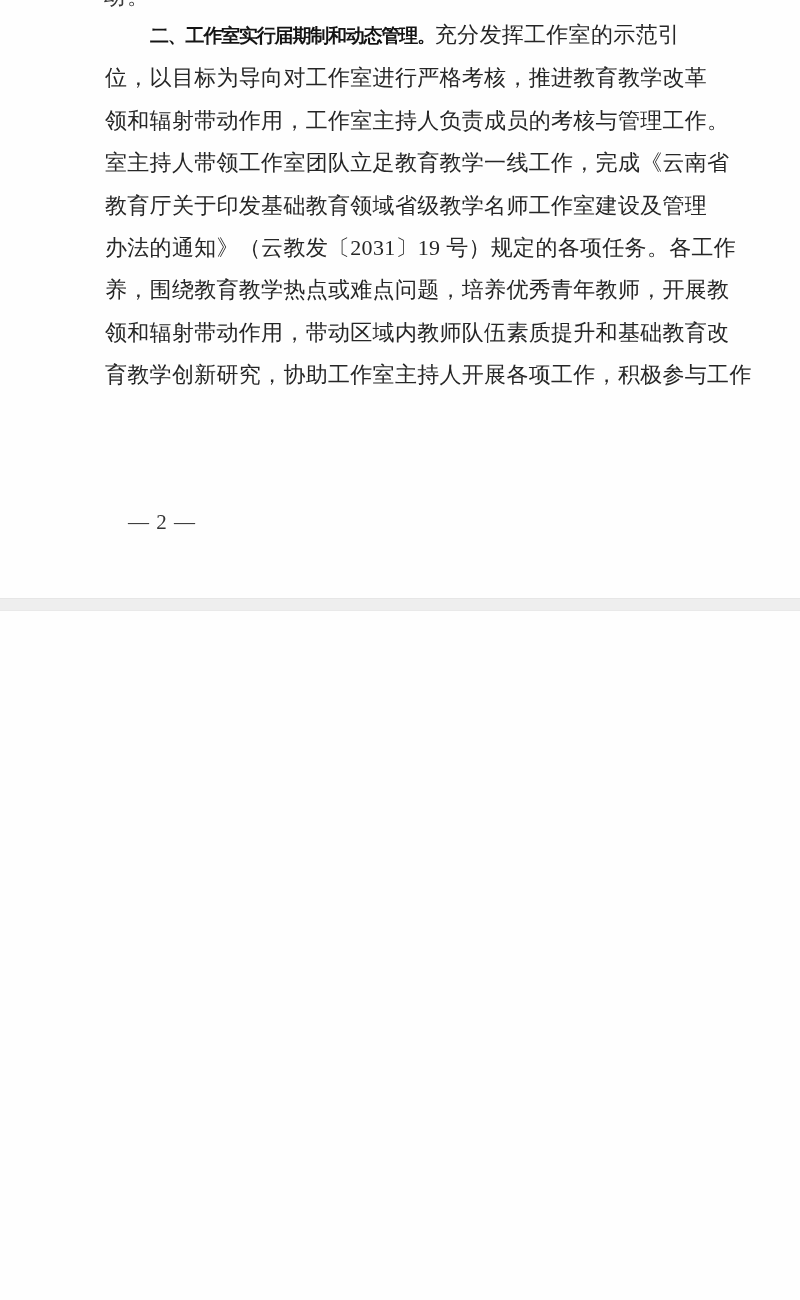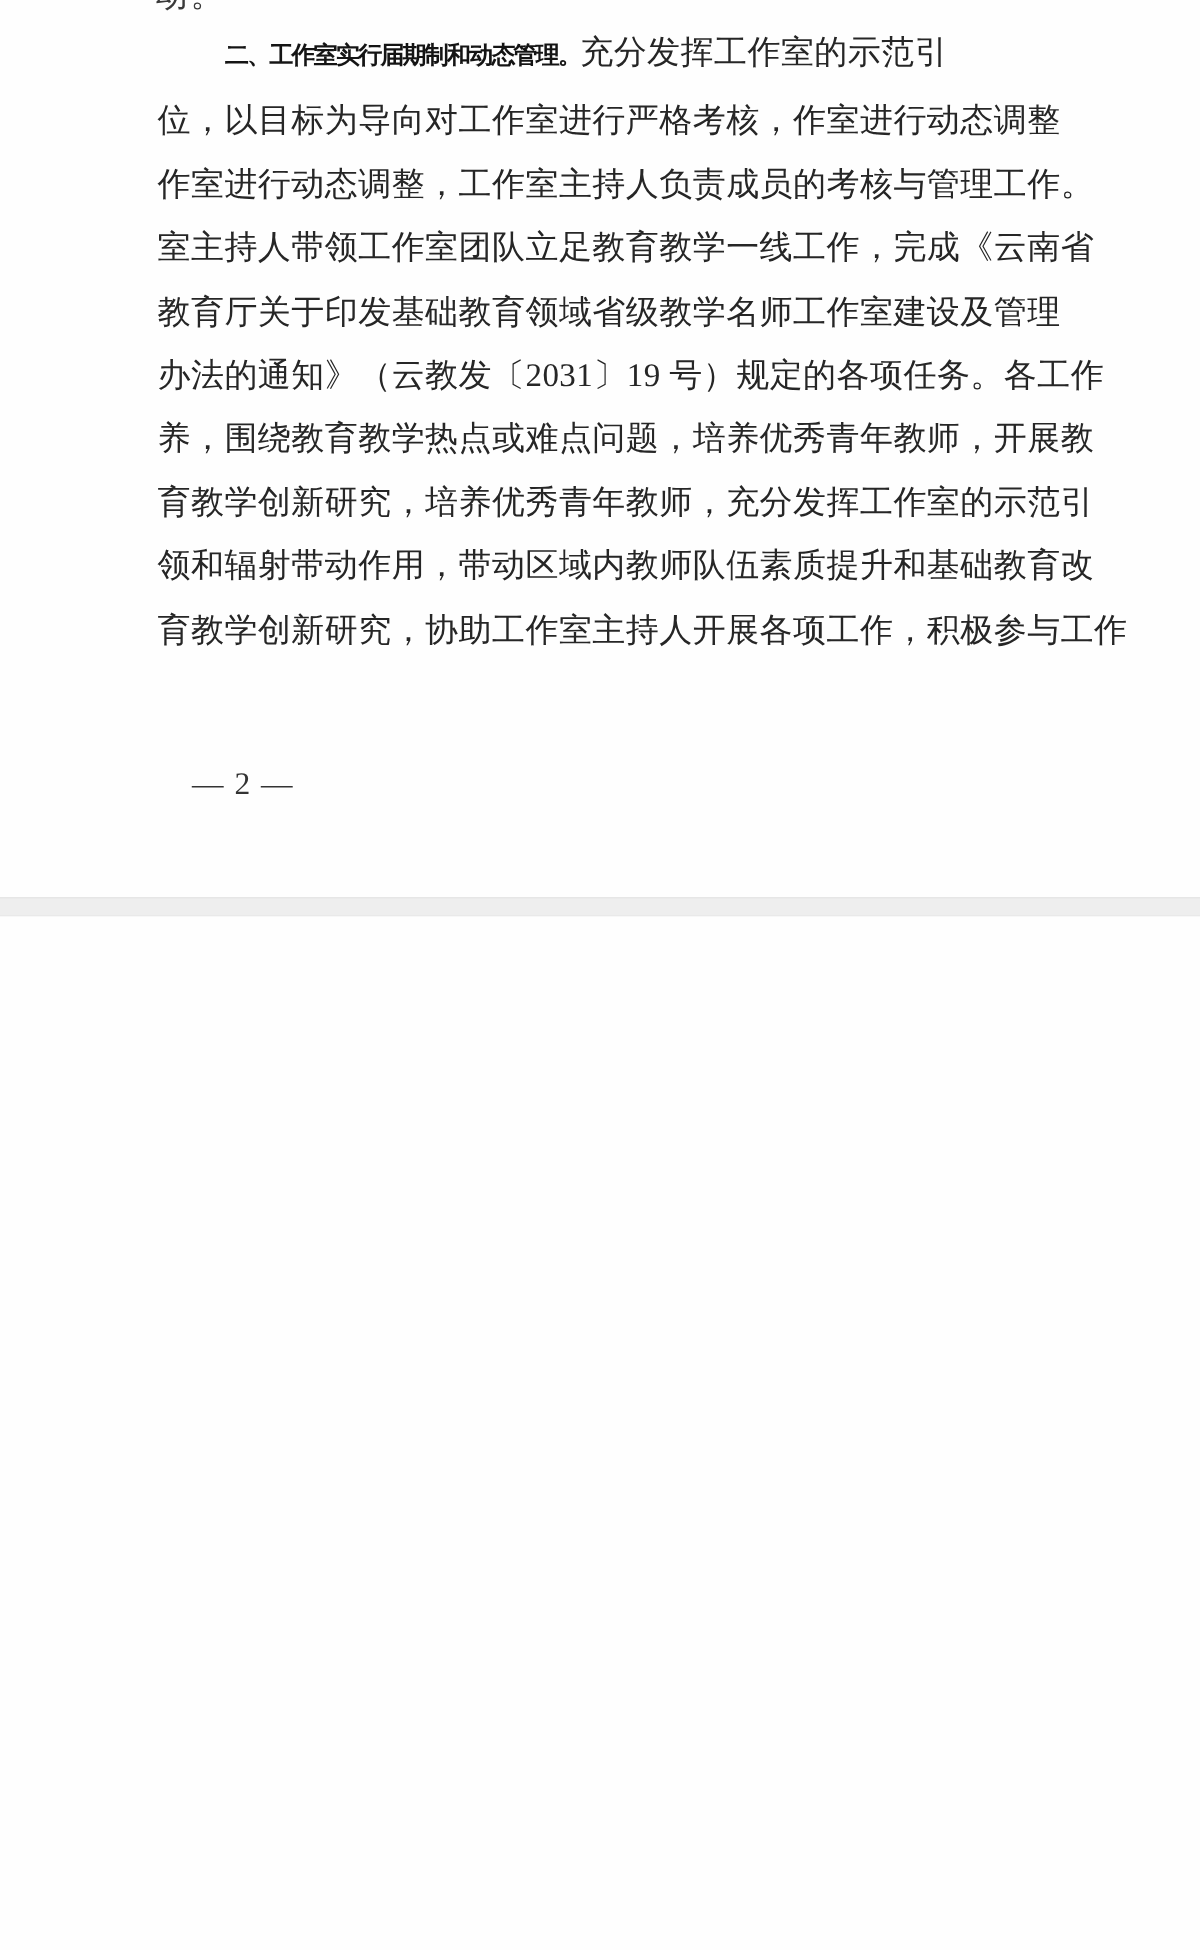--- a/index.html
+++ b/index.html
@@ -22,55 +22,54 @@
     font-size:22px; line-height:28px; letter-spacing:2px; color:#3a3a3a;
   }
   .para1 {
     position:absolute; left:105px; top:14px; width:640px;
     font-size:22px; line-height:42.4px; letter-spacing:0.3px;
   }
   .line { white-space:nowrap; }
   .indent { padding-left:45px; }
   .bold-run {
     font-family:Liberation Serif, serif;
-    font-weight:bold; color:#141414; letter-spacing:-1.2px; font-size:16px;
+    font-weight:bold; color:#141414; letter-spacing:-1.2px; font-size:19px;
   }
   .page-num {
     position:absolute; left:128px; top:510px;
     font-size:21px; letter-spacing:1px; color:#333;
   }
 </style>
 </head>
 <body>
 
 <div class="viewport">
 
   <div class="page page-1">
     <div class="partial-top">动。</div>
 
     <div class="para1">
       <div class="line indent">
         <span class="bold-run">二、工作室实行届期制和动态管理。</span><span>充分发挥工作室的示范引</span>
       </div>
       <div>
 
-          <div class="line">位，以目标为导向对工作室进行严格考核，作室进行动态调整</div>
+          <div class="line">位，以目标为导向对工作室进行严格考核，推进教育教学改革</div>
 
-          <div class="line">作室进行动态调整，工作室主持人负责成员的考核与管理工作。</div>
+          <div class="line">领和辐射带动作用，工作室主持人负责成员的考核与管理工作。</div>
 
           <div class="line">室主持人带领工作室团队立足教育教学一线工作，完成《云南省</div>
 
           <div class="line">教育厅关于印发基础教育领域省级教学名师工作室建设及管理</div>
 
           <div class="line">办法的通知》（云教发〔2031〕19 号）规定的各项任务。各工作</div>
 
 
           <div class="line">养，围绕教育教学热点或难点问题，培养优秀青年教师，开展教</div>
 
-          <div class="line">育教学创新研究，培养优秀青年教师，充分发挥工作室的示范引</div>
 
           <div class="line">领和辐射带动作用，带动区域内教师队伍素质提升和基础教育改</div>
 
 
           <div class="line">育教学创新研究，协助工作室主持人开展各项工作，积极参与工作</div>
         </div>
     </div>
 
     <div class="page-num">— 2 —</div>
   </div>

